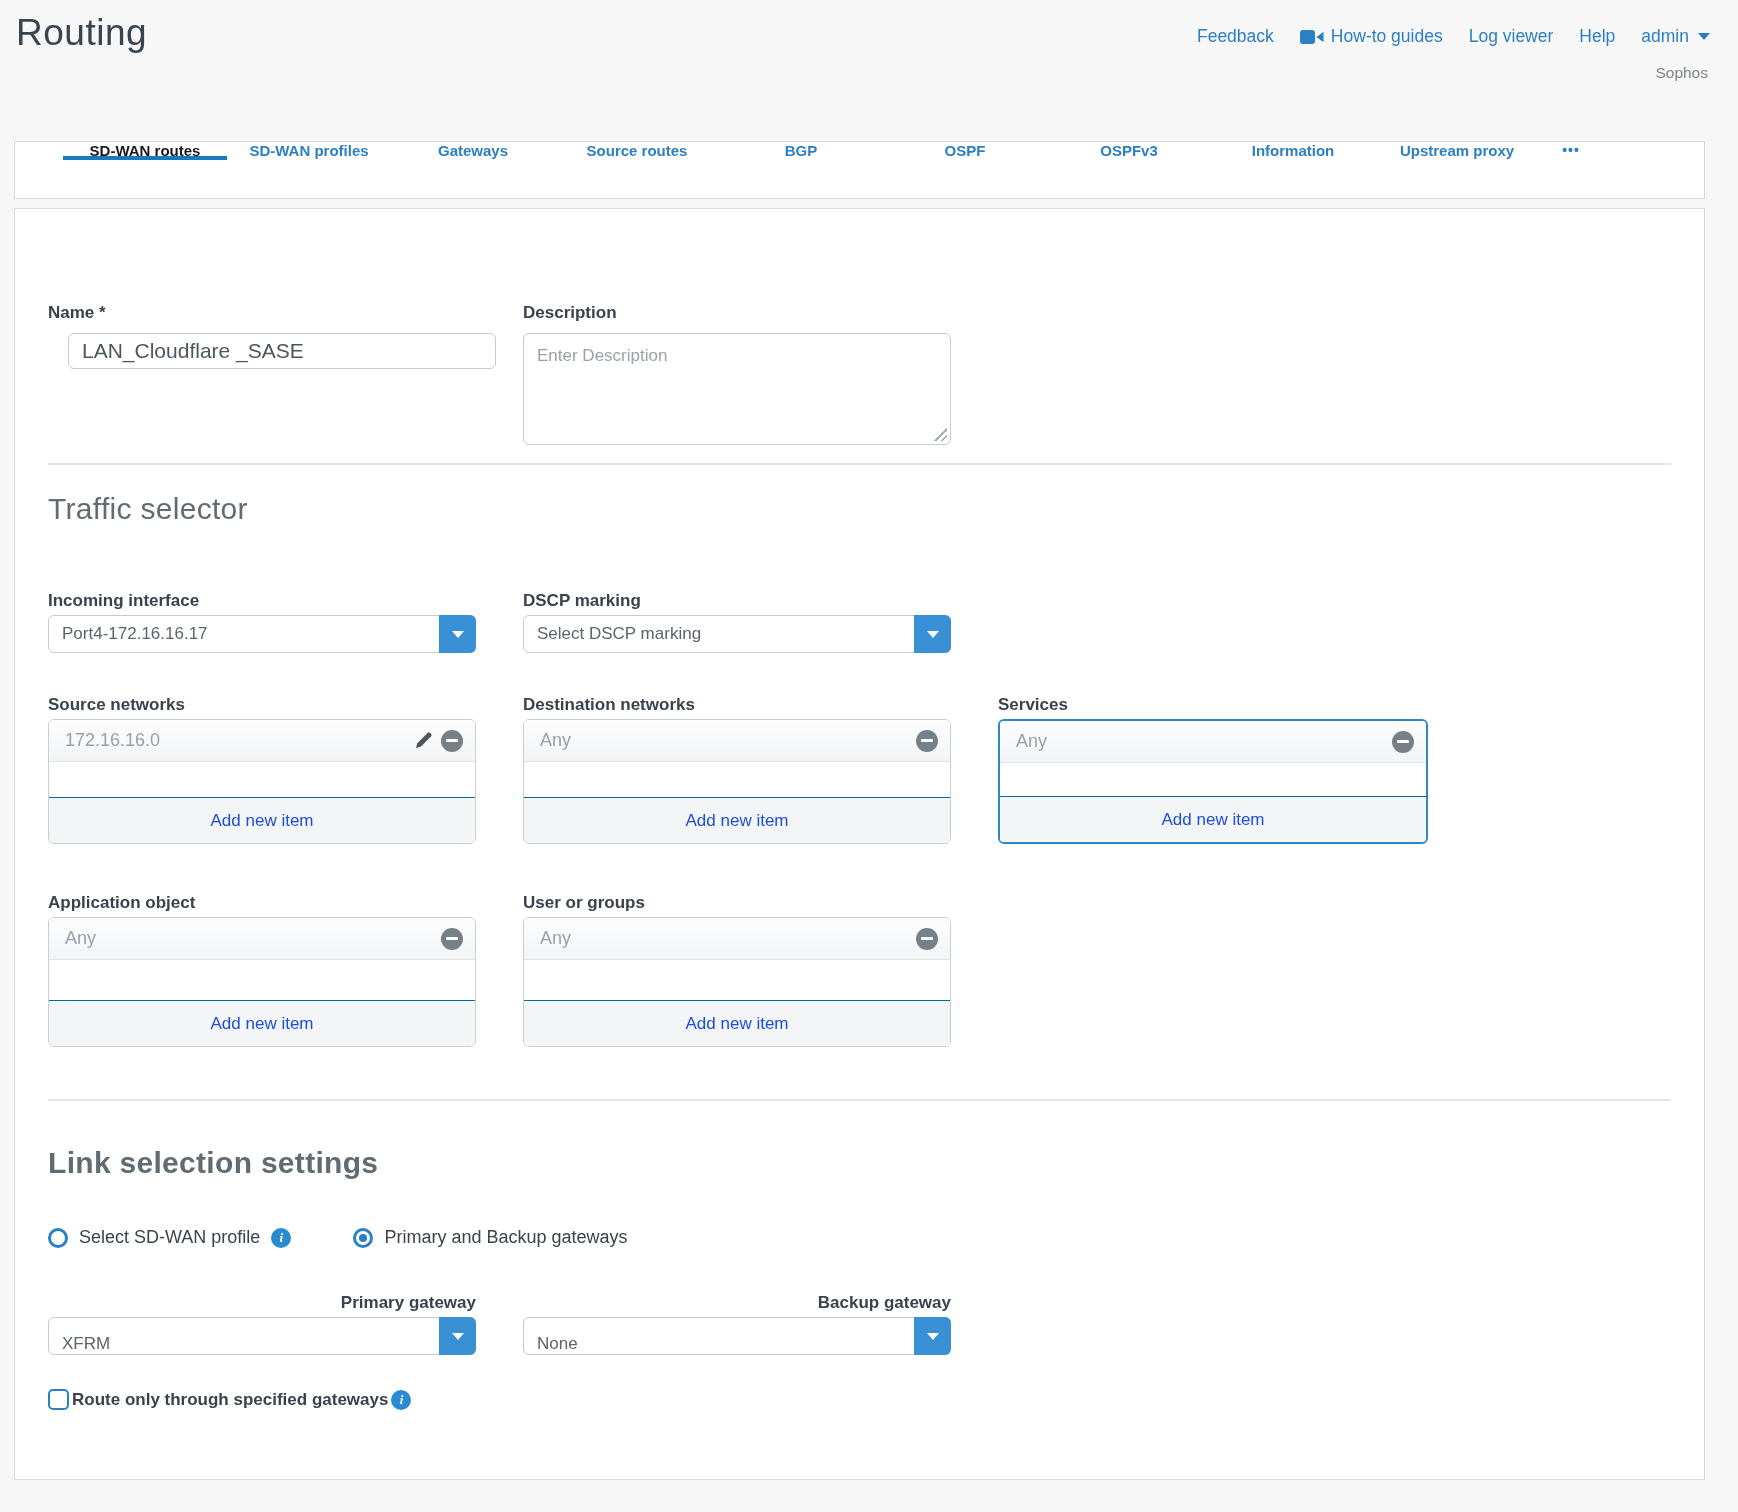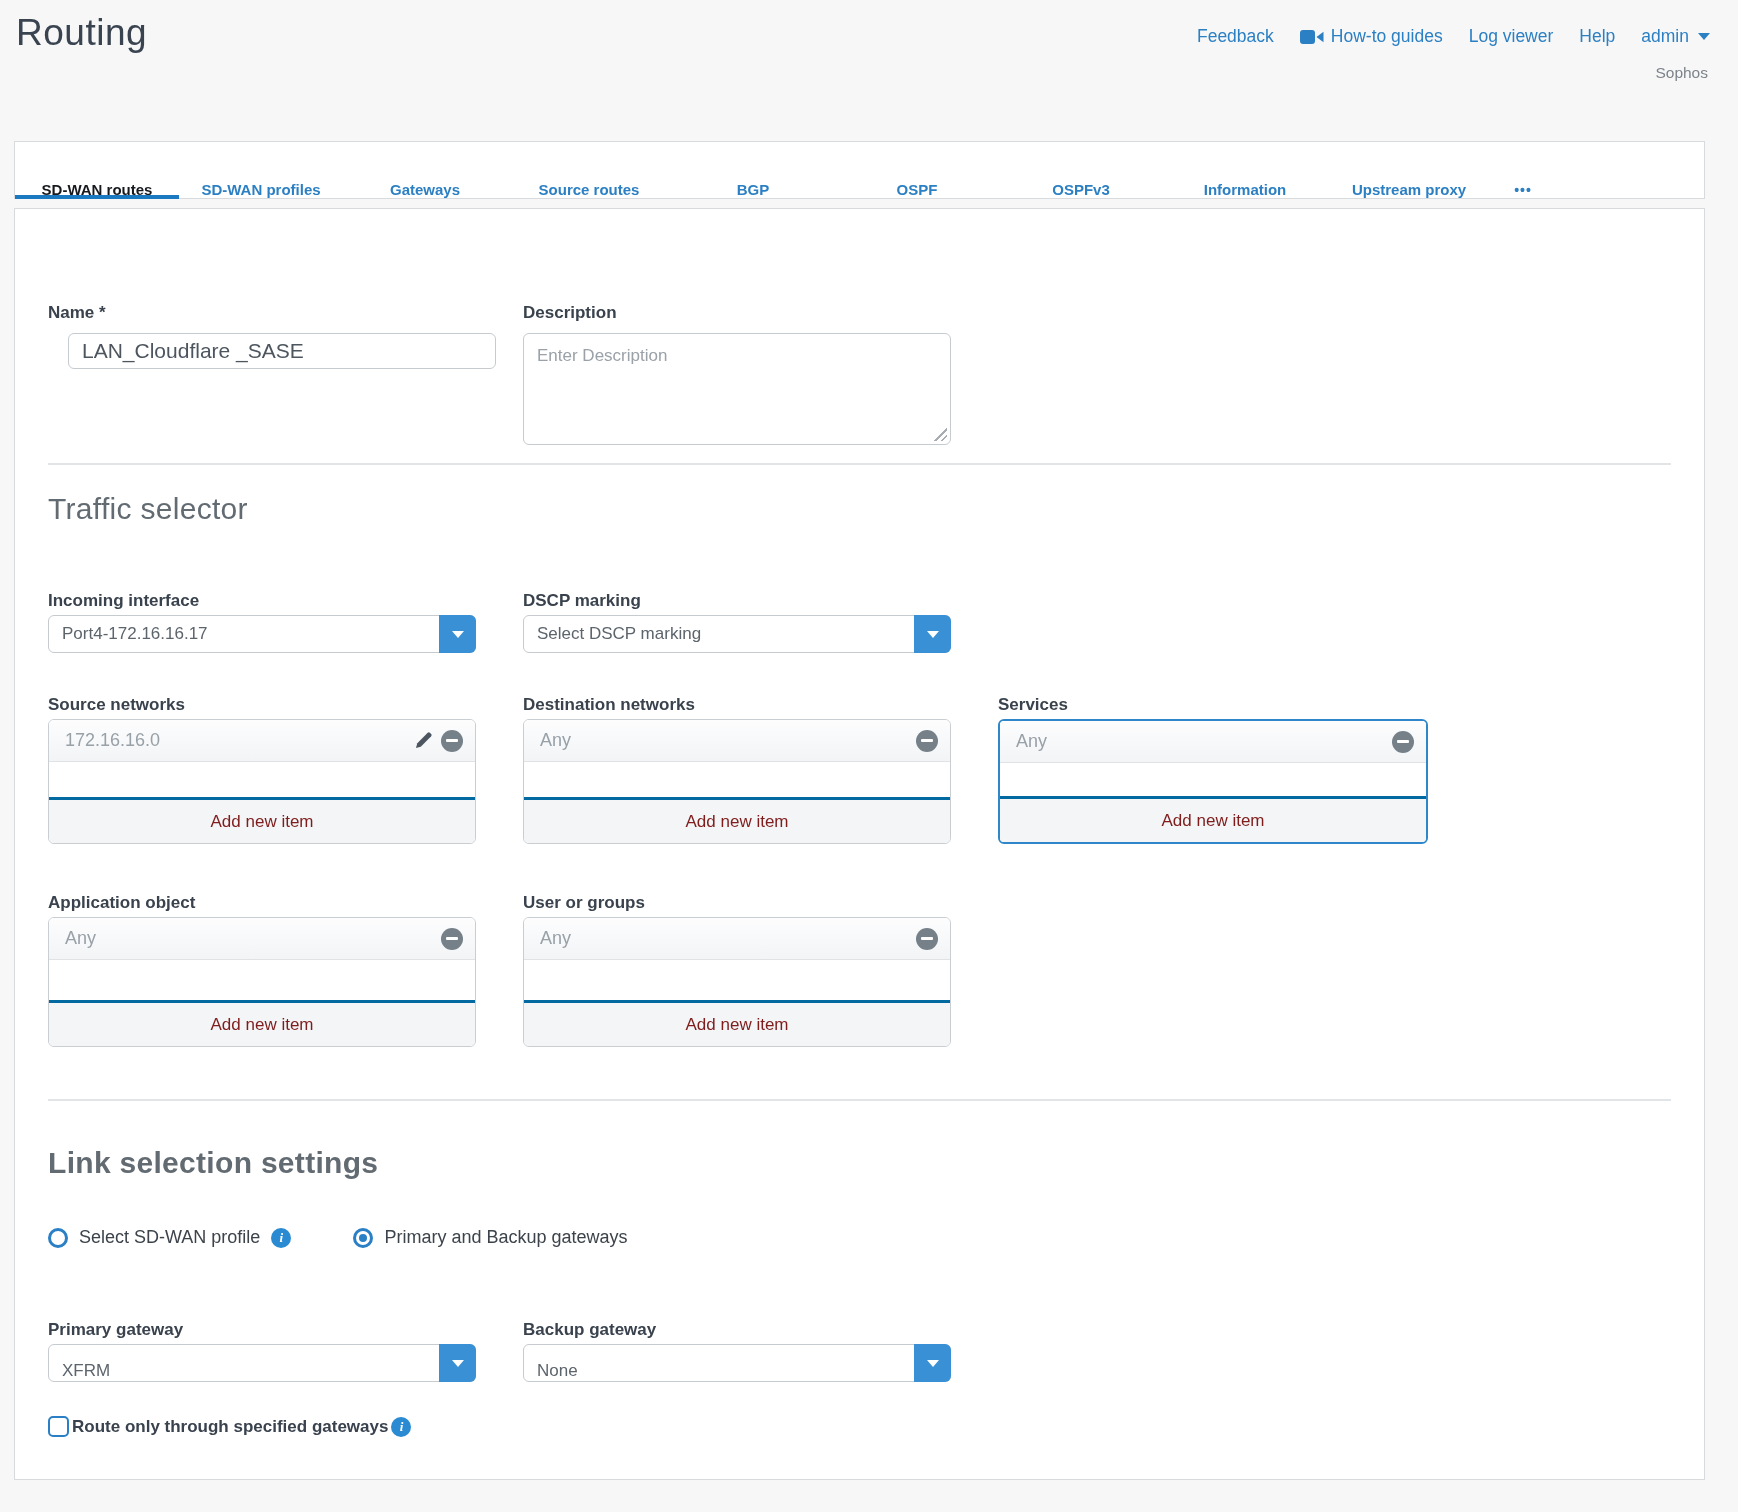--- a/index.html
+++ b/index.html
@@ -16,21 +16,21 @@
   .page-title { position:absolute; left:16px; top:12px; font-size:37px; font-weight:400; color:#3a4450; letter-spacing:.5px; }
   .top-nav { position:absolute; top:26px; right:28px; display:flex; align-items:center; gap:26px; font-size:17.5px; }
   .top-nav a { color:#2b7fc3; text-decoration:none; cursor:pointer; display:flex; align-items:center; gap:7px; }
   .caret-down { width:0; height:0; border-left:6px solid transparent; border-right:6px solid transparent; border-top:7px solid #2b7fc3; display:inline-block; margin-left:2px; }
   .brand { position:absolute; top:64px; right:30px; color:#7c838a; font-size:15.5px; }
   .cam-icon svg { display:block; }
 
   
   .tab-bar {
     position:absolute; left:14px; top:141px; width:1691px; height:58px;
-    background:#fff; border:1px solid #d8dbde; display:flex; align-items:flex-end;
+    background:#fff; border:1px solid #d8dbde; display:flex; align-items:flex-start;padding-left:48px;
   }
   .tab { width:164px; display:flex; align-items:center; justify-content:center; font-size:15px; font-weight:bold; color:#2b7fc3; cursor:pointer; position:relative; }
   .tab.active { color:#16191d; }
   .tab.active::after { content:""; position:absolute; left:0; right:0; bottom:-1px; height:4px; background:#1a79c0; }
   .tab-overflow { width:64px; display:flex; align-items:center; justify-content:center; color:#2b7fc3; font-weight:bold; font-size:14px; letter-spacing:1px; cursor:pointer; }
 
   
   .panel {
     position:absolute; left:14px; top:208px; width:1691px; height:1272px;
     background:#fff; border:1px solid #d8dbde; padding:0 33px; overflow:hidden;
@@ -79,41 +79,41 @@
     width:428px; height:125px; border:1px solid #c9ced3; border-radius:6px; background:#fff;
     display:flex; flex-direction:column; overflow:hidden;
   }
   .list-box.highlight { border:2px solid #2f87c9; width:430px; }
   .list-box .item-row {
     height:42px; flex:0 0 42px; background:linear-gradient(#fdfdfe, #f2f4f5); border-bottom:1px solid #e0e3e6;
     display:flex; align-items:center; padding:0 12px 0 16px; font-size:18px; color:#98a0a8;
   }
   .list-box .spacer { flex:1; background:#fff; }
   .list-box .add-row {
-    height:46px; flex:0 0 46px; background:#f3f5f7; border-top:3px solid #0369a1;
-    display:flex; align-items:center; justify-content:center; font-size:17px; color:#7f1d1d; cursor:pointer;
+    height:46px; flex:0 0 46px; background:#f3f5f7; border-top:1px solid #0369a1;
+    display:flex; align-items:center; justify-content:center; font-size:17px; color:#1d4ed8; cursor:pointer;
   }
   .item-icons { margin-left:auto; display:flex; align-items:center; gap:7px; }
   .minus-ic { width:22px; height:22px; border-radius:50%; background:#768089; position:relative; display:inline-block; cursor:pointer; }
   .minus-ic::after { content:""; position:absolute; left:5px; top:9.5px; width:12px; height:3px; background:#fff; border-radius:1px; }
   .pencil-ic { cursor:pointer; display:inline-flex; }
   .row-boxes-2 { margin-top:4px; }
   .row-label-2 { margin-top:49px; }
   .row-boxes-2 .list-box { height:130px; }
 
   .heading-2 { margin-top:44px;font-weight:bold; }
 
   .radio-row { margin-top:46px; display:flex; align-items:center; gap:62px; }
   .radio-group { display:flex; align-items:center; gap:11px; cursor:pointer; }
   .radio { width:20px; height:20px; border-radius:50%; border:3px solid #2a7fc5; background:#fff; position:relative; flex:0 0 20px; }
   .radio.sel::after { content:""; position:absolute; left:3px; top:3px; width:8px; height:8px; border-radius:50%; background:#2a7fc5; }
   .radio-label { font-size:18px; color:#3c434b; }
   .info-ic { width:20px; height:20px; border-radius:50%; background:#2a8ad2; color:#fff; display:inline-flex; align-items:center; justify-content:center; font-size:13px; font-weight:bold; font-style:italic; font-family:"Liberation Serif", serif; flex:0 0 20px; }
 
-  .row-gw-label { margin-top:72px; }
+  .row-gw-label { margin-top:45px;text-align:right; }
   .row-gw-select .select { margin-top:4px;align-items:flex-end; }
 
   .checkbox-row { margin-top:34px; display:flex; align-items:center; gap:3px; }
   .checkbox { width:21px; height:21px; border:2.5px solid #2a7fc5; border-radius:5px; background:#fff; flex:0 0 21px; cursor:pointer; }
   .checkbox-label { font-size:17px; font-weight:bold; color:#39424d; }
 </style>
 </head>
 <body>
 
 <div class="page-header">

